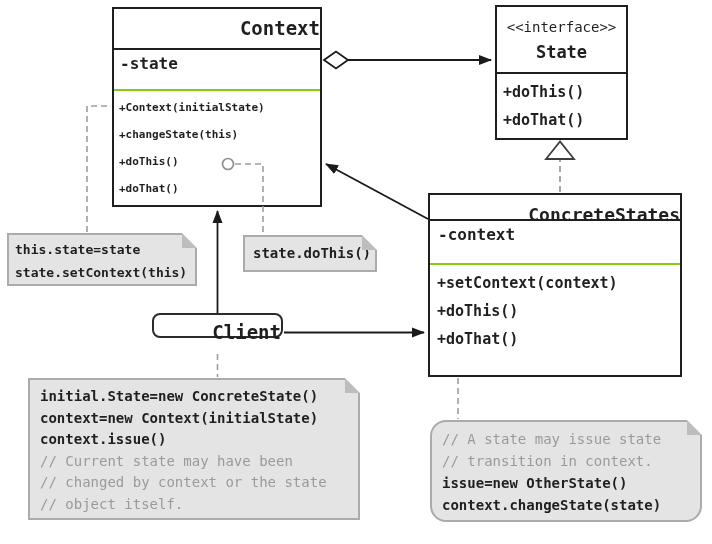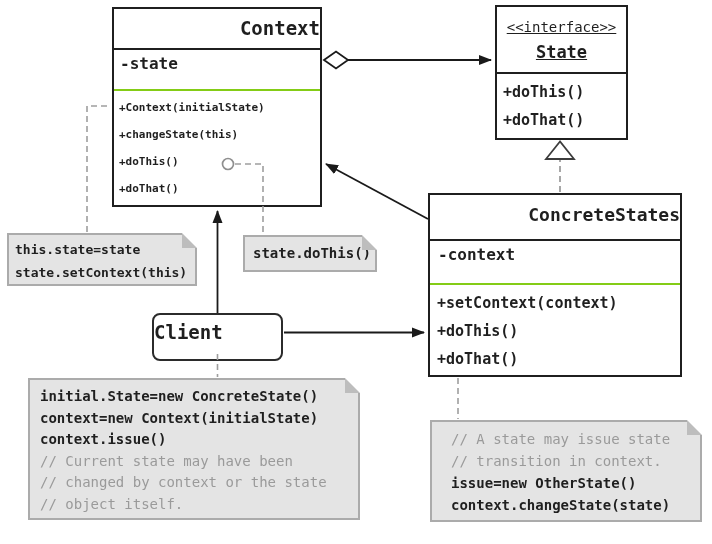--- a/index.html
+++ b/index.html
@@ -21,37 +21,37 @@
   .cls-methods{box-sizing:border-box;font-weight:bold;}
   .m-line{white-space:pre;}
 
   #context{left:112px;top:7px;width:210px;height:200px;}
   #context .cls-title{height:41px;line-height:39px;font-size:19px;}
   #context .cls-attrs{height:41px;line-height:39px;font-size:16px;padding-left:6px;}
   #context .cls-methods{padding:3px 0 0 5px;font-size:11px;}
   #context .m-line{line-height:27px;}
 
   #state{left:495px;top:5px;width:133px;height:135px;}
-  #state .cls-header{height:67px;border-bottom:2px solid #1f1f1f;box-sizing:border-box;text-align:center;padding-top:8px;text-decoration:underline;}
+  #state .cls-header{height:67px;border-bottom:2px solid #1f1f1f;box-sizing:border-box;text-align:center;padding-top:8px;}
   #state .stereotype{font-size:14px;font-weight:normal;line-height:24px;}
   #state .iface-name{font-size:17px;font-weight:bold;line-height:26px;}
   #state .cls-methods{padding:4px 0 0 6px;font-size:15px;}
   #state .m-line{line-height:28px;}
 
   #concrete{left:428px;top:193px;width:254px;height:184px;}
-  #concrete .cls-title{height:46px;line-height:40px;font-size:18px;}
+  #concrete .cls-title{height:26px;line-height:40px;font-size:18px;}
   #concrete .cls-attrs{height:44px;line-height:42px;font-size:16px;padding-left:8px;}
   #concrete .cls-methods{padding:4px 0 0 7px;font-size:15px;}
   #concrete .m-line{line-height:28px;}
 
   
   #client{
-    position:absolute;left:152px;top:313px;width:131px;height:48px;
+    position:absolute;left:152px;top:313px;width:131px;height:25px;
     background:#ffffff;border:2px solid #2b2b2b;border-radius:8px;
-    box-sizing:border-box;text-align:left;line-height:35px;
+    box-sizing:border-box;text-align:right;line-height:35px;
     font-size:19px;font-weight:bold;z-index:1;
   }
 
   
   .note{
     position:absolute;background:#e4e4e4;border:2px solid #ababab;
     box-sizing:border-box;z-index:1;
   }
   .note::after{
     content:"";position:absolute;top:-2px;right:-2px;width:0;height:0;
@@ -63,21 +63,21 @@
 
   #note-set-context{left:7px;top:233px;width:190px;height:53px;padding:3px 6px;font-size:13px;}
   #note-set-context div{line-height:23px;}
 
   #note-dothis{left:243px;top:235px;width:134px;height:37px;padding:0 8px;font-size:14px;}
   #note-dothis div{line-height:33px;}
 
   #note-client-code{left:28px;top:378px;width:332px;height:142px;padding:6px 10px;font-size:14px;}
   #note-client-code div{line-height:21.5px;}
 
-  #note-state-code{left:430px;top:420px;width:272px;height:102px;padding:6px 19px;font-size:14px;}
+  #note-state-code{left:430px;top:420px;width:272px;height:102px;padding:6px 10px;font-size:14px;border-radius:16px;}
   #note-state-code div{line-height:22px;}
 
   
   #wires{position:absolute;left:0;top:0;z-index:5;pointer-events:none;}
 </style>
 </head>
 <body>
 
 <div id="canvas">
 

